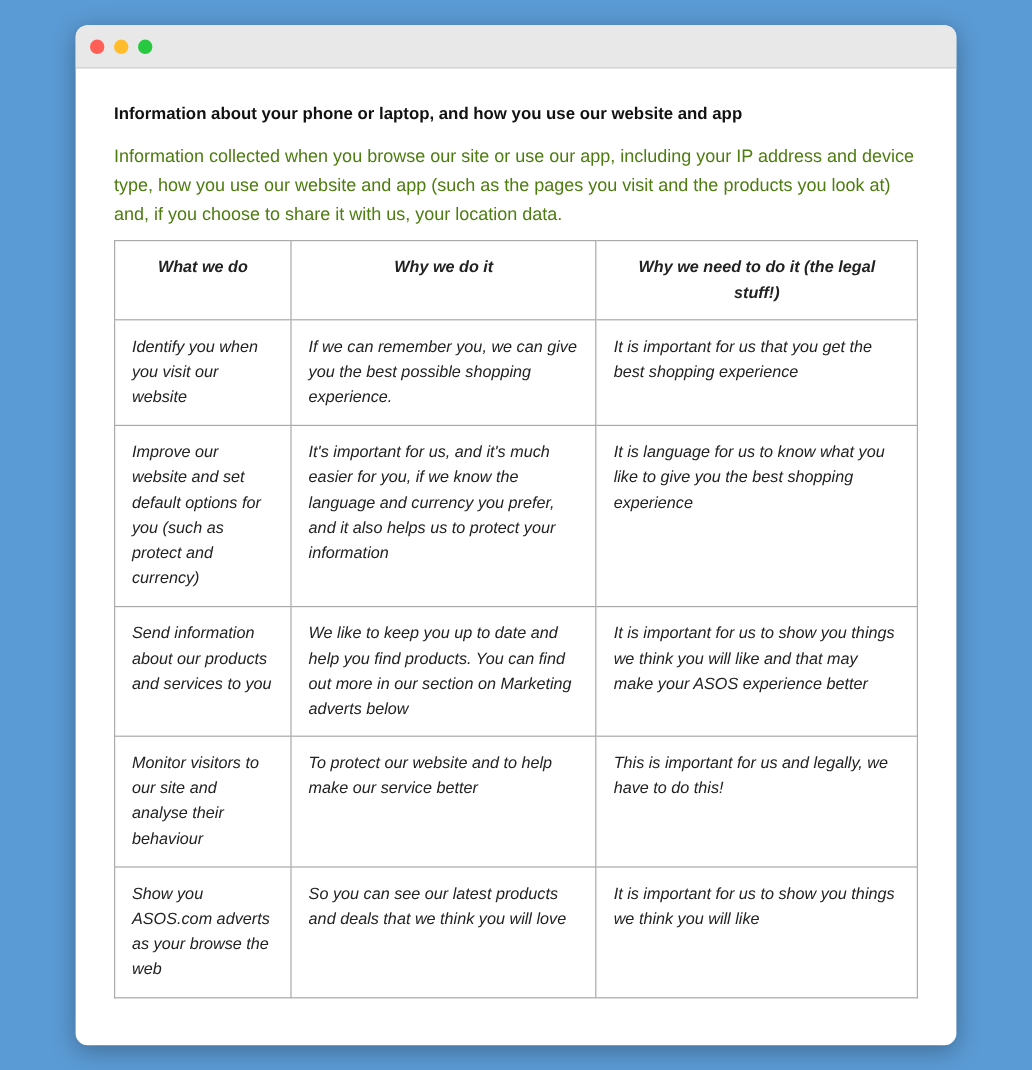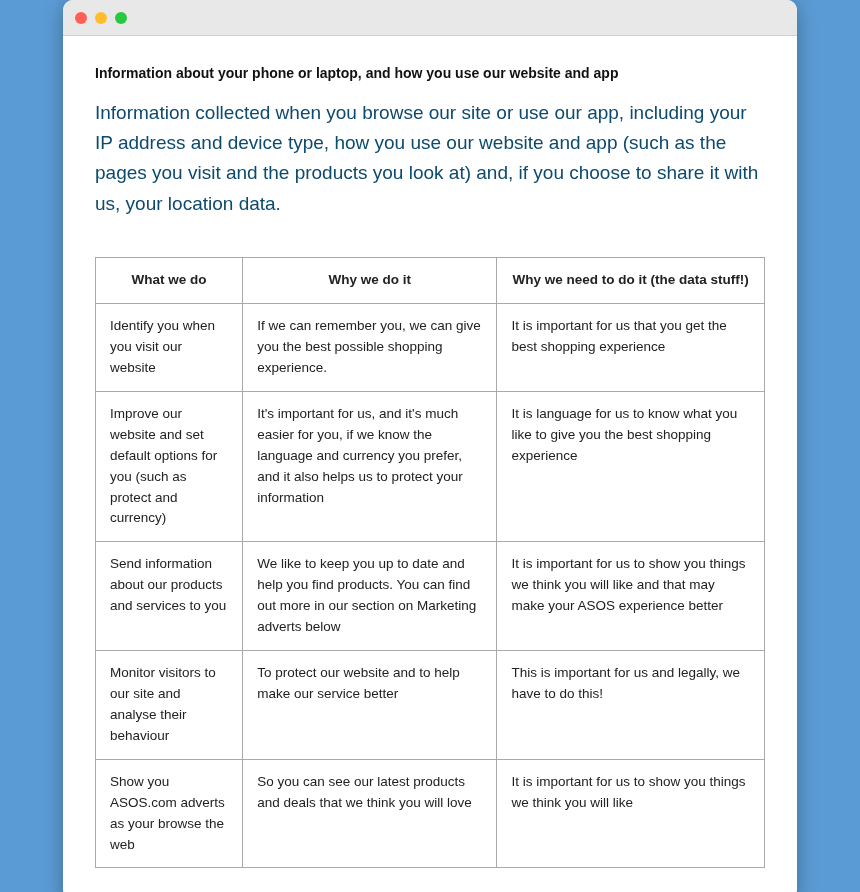--- a/index.html
+++ b/index.html
@@ -52,31 +52,32 @@
 
     .page-title {
       font-weight: 700;
       font-size: 14px;
       color: #111;
       margin-bottom: 14px;
       line-height: 1.4;
     }
 
     .intro-text {
-      font-size: 19px;
-      color: #0c4a6e;
+      font-size: 15px;
+      color: #4d7c0f;
       line-height: 1.6;
-      margin-bottom: 38px;
+      margin-bottom: 9px;
     }
 
     table {
       width: 100%;
       border-collapse: collapse;
       font-size: 13.5px;
       color: #222;
+      font-style: italic;
     }
 
     th, td {
       border: 1px solid #aaa;
       padding: 12px 14px;
       vertical-align: top;
       line-height: 1.55;
     }
 
     th {
@@ -109,21 +110,21 @@
     <table>
       <colgroup>
         <col class="col1">
         <col class="col2">
         <col class="col3">
       </colgroup>
       <thead>
         <tr>
           <th>What we do</th>
           <th>Why we do it</th>
-          <th>Why we need to do it (the data stuff!)</th>
+          <th>Why we need to do it (the legal stuff!)</th>
         </tr>
       </thead>
       <tbody id="table-body">
       <tr>
             <td>Identify you when you visit our website</td>
             <td>If we can remember you, we can give you the best possible shopping experience.</td>
             <td>It is important for us that you get the best shopping experience</td>
           </tr>
           <tr>
             <td>Improve our website and set default options for you (such as protect and currency)</td>

